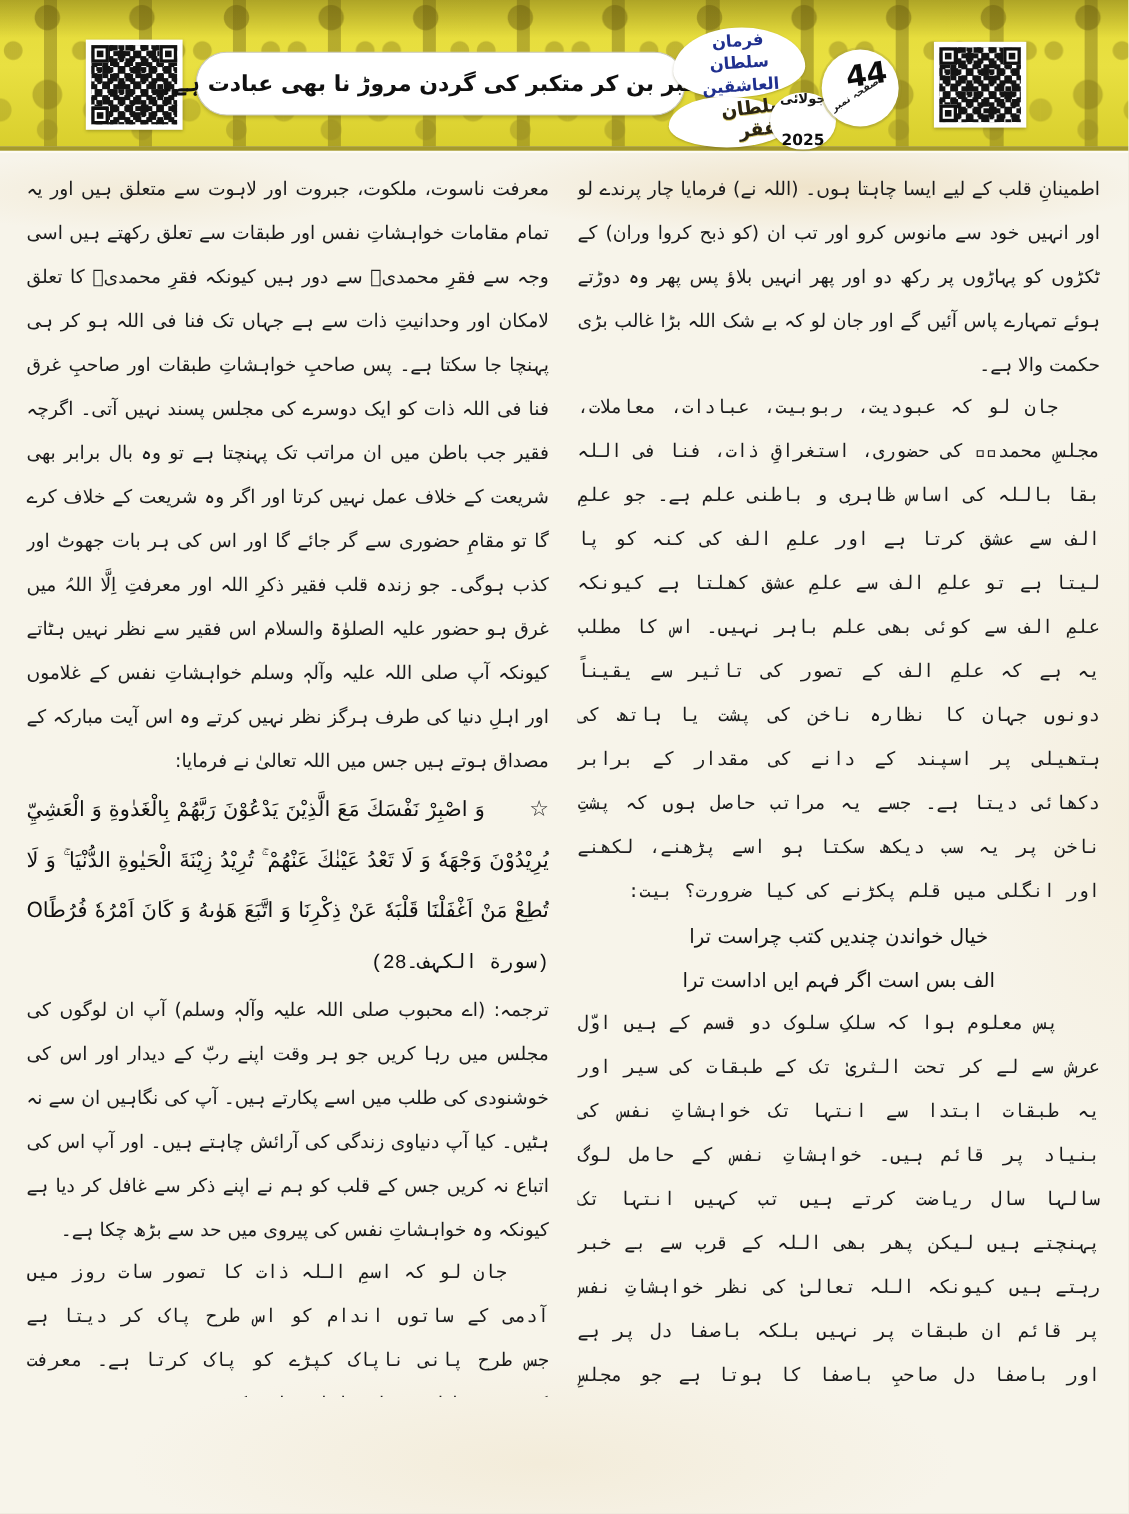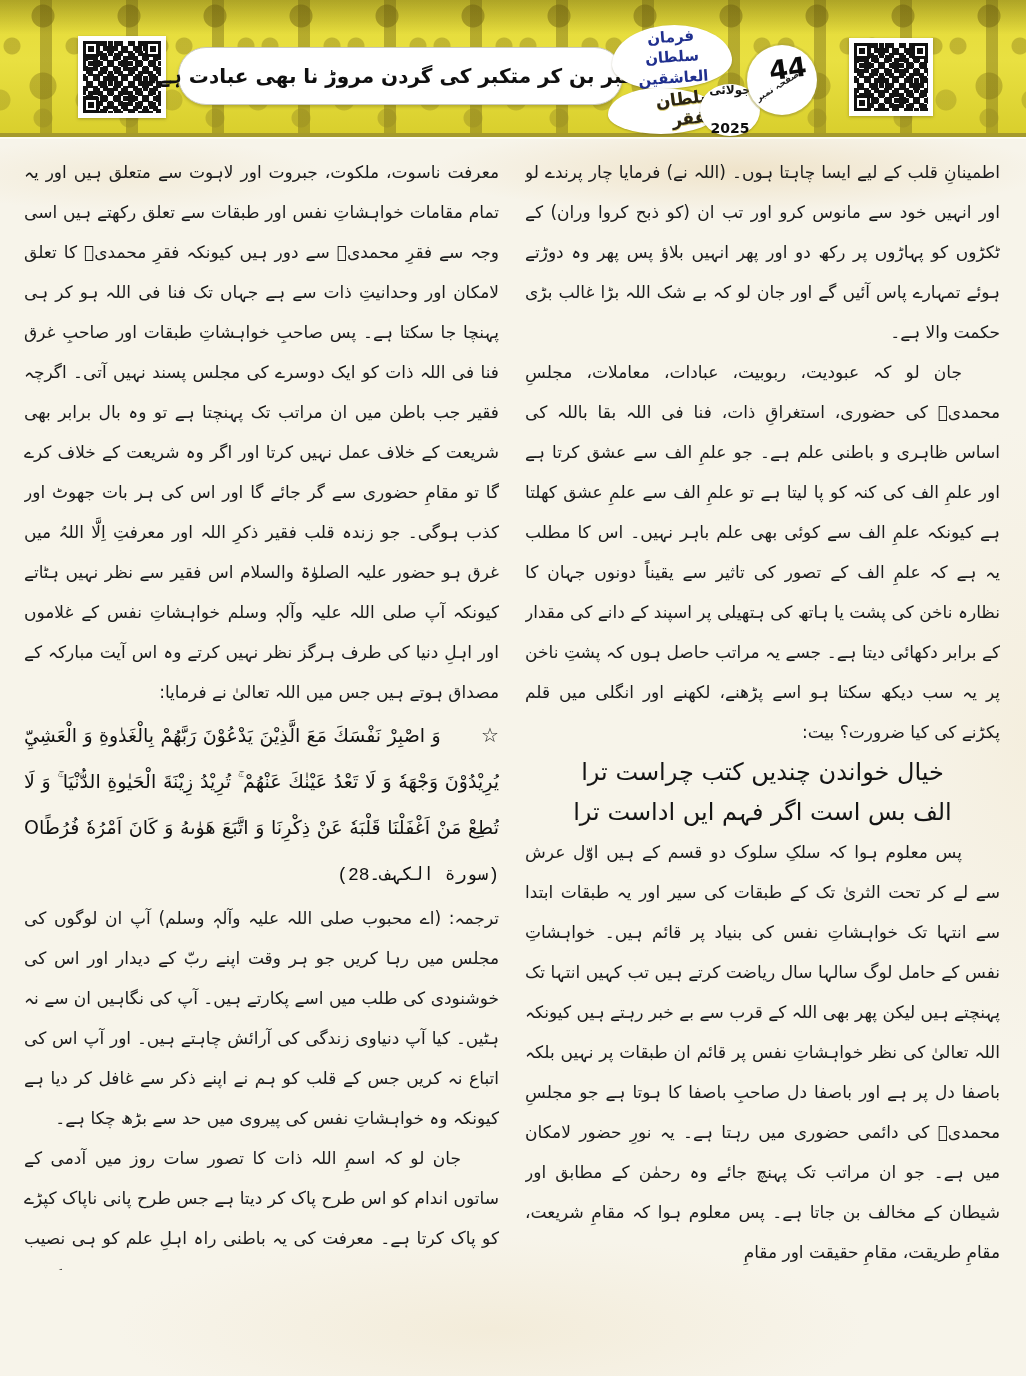--- a/index.html
+++ b/index.html
@@ -114,22 +114,22 @@
   
   .body{
     position:absolute;top:152px;right:26px;left:24px;height:1118px;
     display:flex;gap:26px;direction:rtl;overflow:hidden;
   }
   .col{flex:1 1 0;overflow:hidden;}
   .para{
     margin:0;font-size:17px;line-height:40px;text-align:justify;text-justify:inter-word;
     color:#1b1b1b;
   }
-  .para.indent{text-indent:38px;}
-  .couplet{margin:0;font-size:24px;line-height:40px;text-align:center;color:#141414;}
+  .para.indent{text-indent:38px;font-family:Liberation Mono, monospace;}
+  .couplet{margin:0;font-size:18px;line-height:40px;text-align:center;color:#141414;}
   .verse{
     margin:0;font-size:19px;line-height:46px;text-align:justify;color:#101010;
   }
   .verse .star{display:inline-block;margin-left:34px;font-size:20px;color:#222;}
   .verse .ref{font-size:18px;font-family:Liberation Mono, monospace;}
 </style>
 </head>
 <body>
 
 <div class="page">

